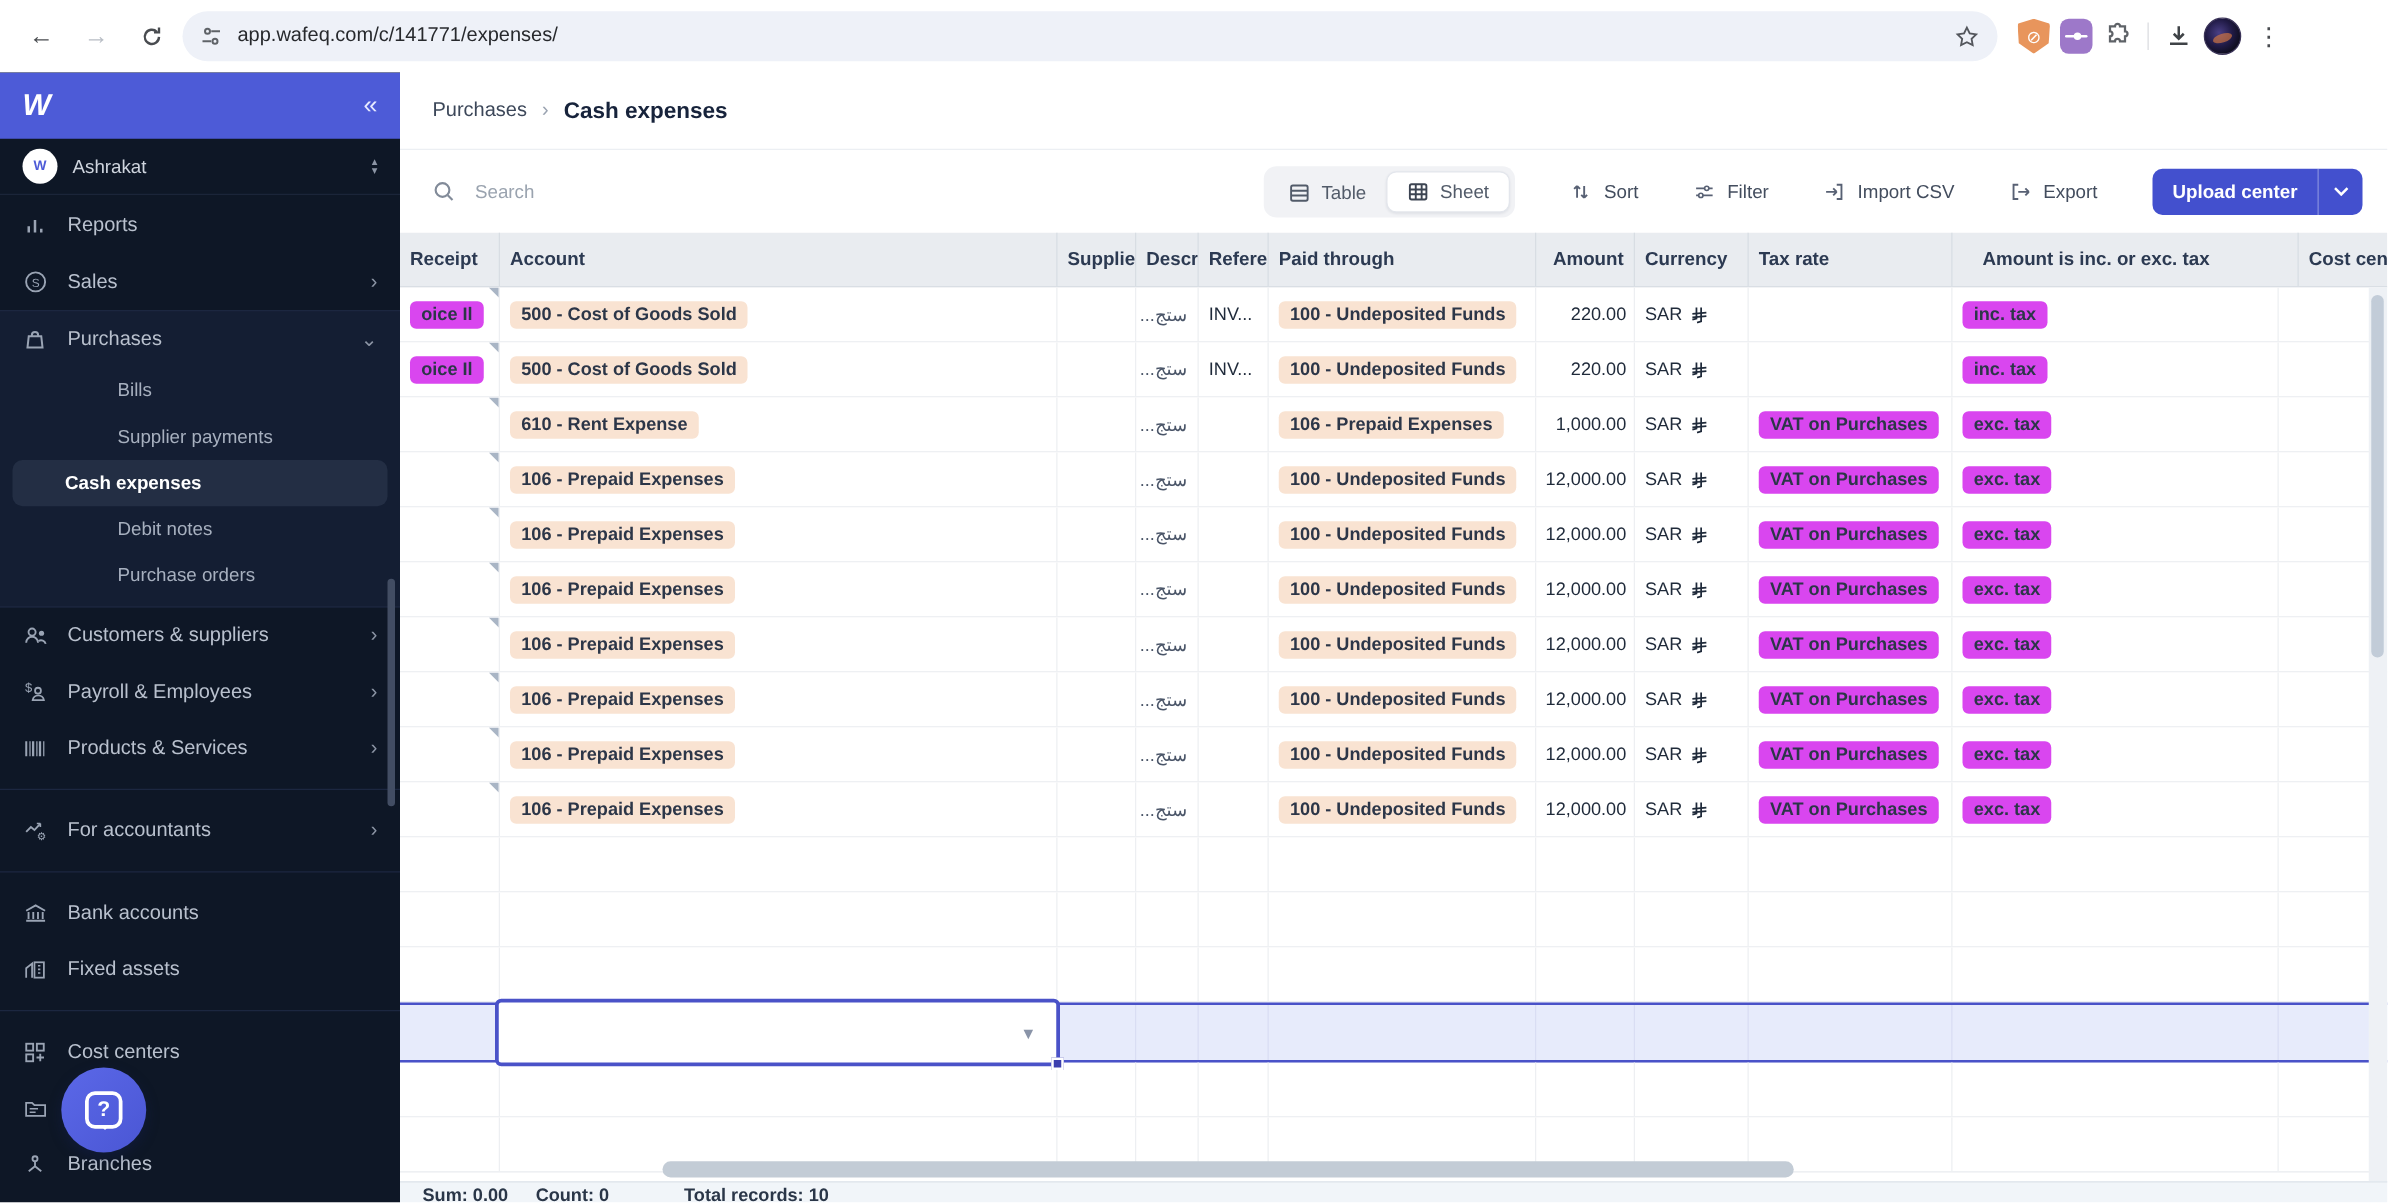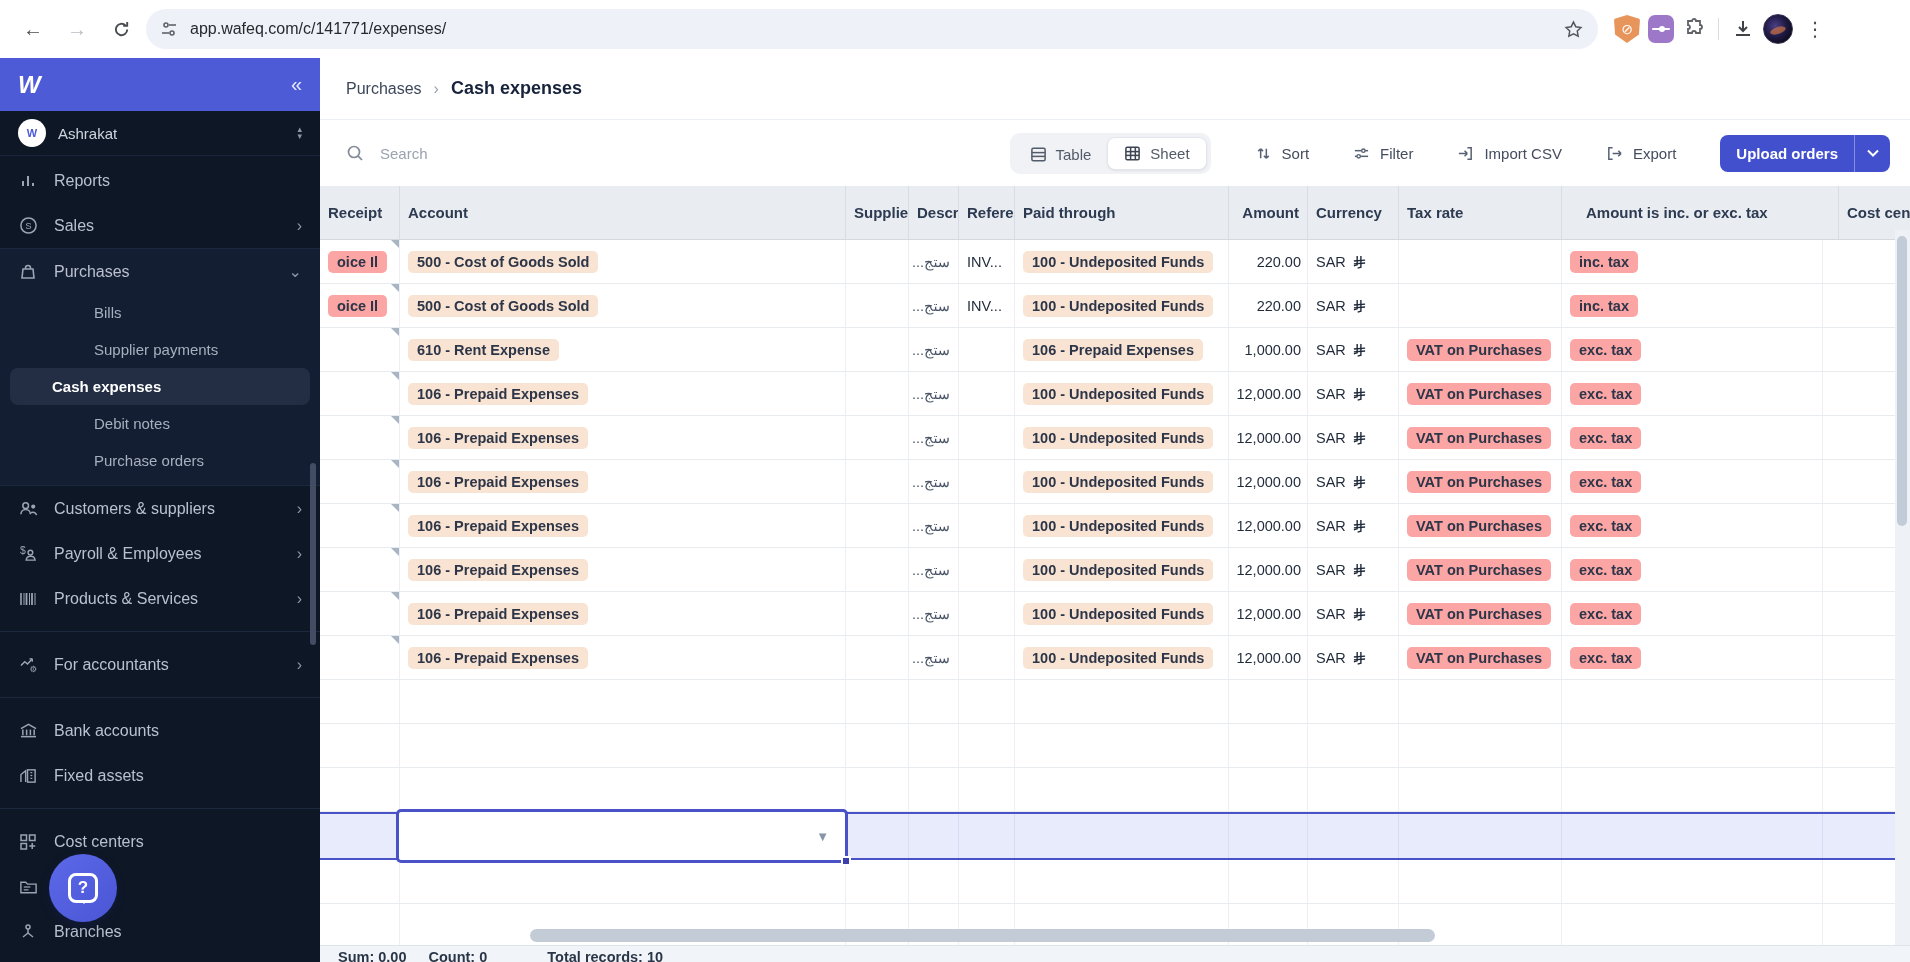--- a/index.html
+++ b/index.html
@@ -70,32 +70,32 @@
   .toggle-group { margin-left:auto; background:#f1f2f5; border-radius:10px; padding:4px; display:flex; }
   .toggle-seg { display:flex; align-items:flex-end; gap:9px; padding:7px 16px; font-size:15px; color:#525b69; border-radius:8px; cursor:pointer; }
   .toggle-seg.active { background:#fff; border:1px solid #e3e6ec; box-shadow:0 1px 2px rgba(25,35,60,.08); }
   .tool-btn { display:flex; align-items:center; gap:10px; font-size:15px; color:#434d5e; cursor:pointer; white-space:nowrap; }
   .tool-btn .ticon { display:flex; color:#586174; }
   .upload-split { display:flex; background:#4350ce; border-radius:8px; overflow:hidden; color:#fff; cursor:pointer; }
   .upload-main { padding:10px 16px; font-size:15px; font-weight:600; }
   .upload-caret { width:36px; display:flex; align-items:center; justify-content:center; border-left:1px solid rgba(255,255,255,.35); }
   
   .grid-wrap { position:relative; height:759px; overflow:hidden; }
-  .grid-header { display:flex; height:54px; background:#e9ecf0; border-bottom:1px solid #d4d9e0; }
+  .grid-header { display:flex; height:44px; background:#e9ecf0; border-bottom:1px solid #d4d9e0; }
   .hcell { flex:0 0 auto; padding:0 8px; font-size:15px; font-weight:600; color:#2c3a52; display:flex; align-items:center;
            border-right:1px solid #d8dde3; overflow:hidden; white-space:nowrap; }
   .hcell.right { justify-content:flex-end; }
   .grow { display:flex; height:44px; border-bottom:1px solid #e9ecef; background:#fff; }
   .cell { flex:0 0 auto; padding:0 8px; font-size:14.5px; color:#1f2a3a; display:flex; align-items:center;
           border-right:1px solid #edeff2; overflow:hidden; white-space:nowrap; position:relative; }
   .cell.right { justify-content:flex-end; padding-right:6px; }
   .cell.rtl { direction:rtl; justify-content:flex-start; color:#4a5568; }
   .chip { padding:3px 9px; border-radius:5px; max-width:100%; overflow:hidden; white-space:nowrap; }
   .chip.peach { background:#f9e3d2; color:#2c3648; font-weight:600; }
-  .chip.blue { background:#fca5a5; color:#2c3648; font-weight:600; }
+  .chip.blue { background:#d946ef; color:#2c3648; font-weight:600; }
   .dogear { position:absolute; top:0; right:0; width:0; height:0; border-top:8px solid #a9b5c5; border-left:8px solid transparent; }
   .currency-cell { display:flex; align-items:center; gap:6px; }
   .grow.selected { background:#e7ebfb; border-top:2px solid #4a52c8; border-bottom:2px solid #4a52c8; height:48px; position:relative; }
   .grow.selected .cell { border-right:1px solid #d9ddf3; }
   .focus-cell { position:absolute; left:76px; top:-5px; width:452px; height:54px; background:#fff; border:3px solid #4a52c8;
     border-radius:5px; z-index:3; display:flex; align-items:center; justify-content:flex-end; padding-right:16px; }
   .focus-caret { color:#8a94a8; font-size:13px; }
   .fill-handle { position:absolute; right:-6px; bottom:-6px; width:10px; height:10px; background:#3c3fae; border:2px solid #fff; }
   .vscroll-track { position:absolute; right:0; top:44px; bottom:0; width:15px; background:#eef1f5; }
   .vscroll-thumb { position:absolute; right:3px; top:50px; width:10px; height:290px; background:#c2ccd8; border-radius:6px; }
@@ -387,21 +387,21 @@
         <span class="ticon">
             <svg class="ic" width="17" height="17" viewBox="0 0 18 18">
           <path d="M7 3H3v12h4" fill="none" stroke="#586174" stroke-width="1.6"></path>
           <path d="M7 9h9m0 0l-3-3m3 3l-3 3" fill="none" stroke="#586174" stroke-width="1.6"></path>
         </svg>
           </span>
         <span>Export</span>
       </div>
 
       <div class="upload-split">
-        <div class="upload-main">Upload orders</div>
+        <div class="upload-main">Upload center</div>
         <div class="upload-caret">
           <svg class="ic" width="12" height="8" viewBox="0 0 12 8">
             <path d="M1 1.5l5 5 5-5" fill="none" stroke="#fff" stroke-width="2"></path>
           </svg>
         </div>
       </div>
     </div>
 
     <div class="grid-wrap">
       <div class="grid-header" id="grid-header">

